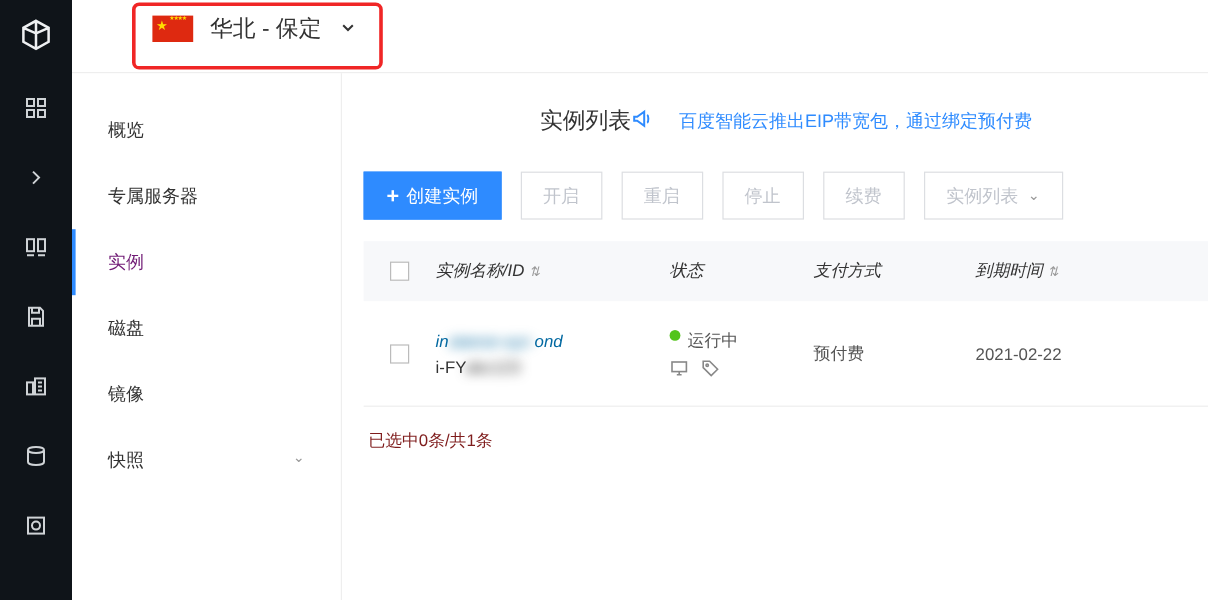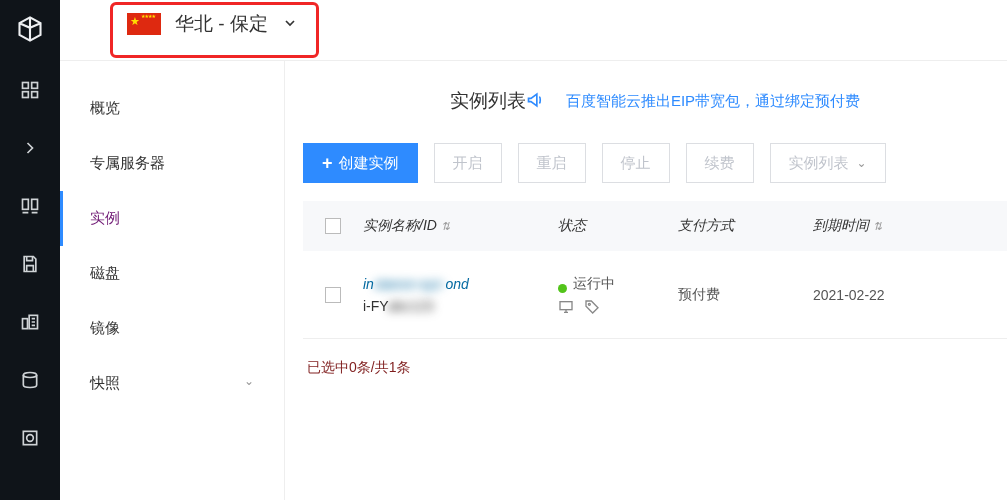--- a/index.html
+++ b/index.html
@@ -57,21 +57,21 @@
     .col-name { width:195px; }
     .col-status { width:120px; }
     .col-pay { width:135px; }
     .col-expire { width:120px; }
     .checkbox { width:16px; height:16px; border:1.5px solid #bbb; background:#fff; cursor:pointer;}
     .sort { color:#999; font-size:11px; margin-left:4px;}
     .trow { height:88px; border-bottom:1px solid #eee;}
     .cell-name a { color:#0369a1; text-decoration:none; display:block; margin-bottom:6px;font-style:italic;}
     .cell-name .sub { color:#333; }
     .status-dot { width:9px; height:9px; border-radius:50%; background:#52c41a; display:inline-block; margin-right:6px;}
-    .status-line1 { display:flex; align-items:flex-end; margin-bottom:6px;}
+    .status-line1 { display:flex; align-items:flex-start; margin-bottom:6px;}
     .status-icons { display:flex; gap:10px; color:#888;}
     .mini-icon { width:16px; height:16px; display:flex; align-items:center; justify-content:center;}
 
     .footer-note { font-size:14px; color:#7f1d1d; padding: 20px 0 0 4px;}
     .blur { filter: blur(5px); }
   </style>
 </head>
 <body>
 
 <div class="rail">

